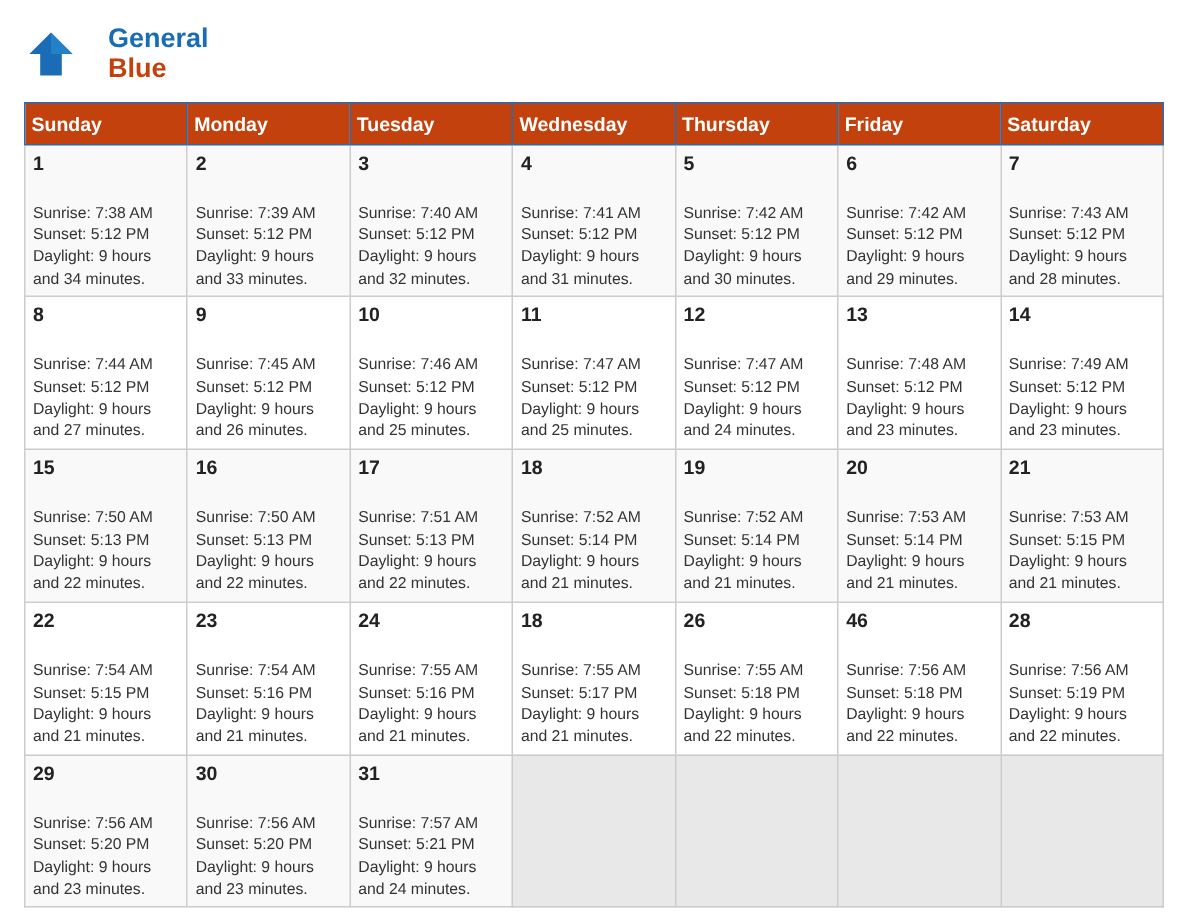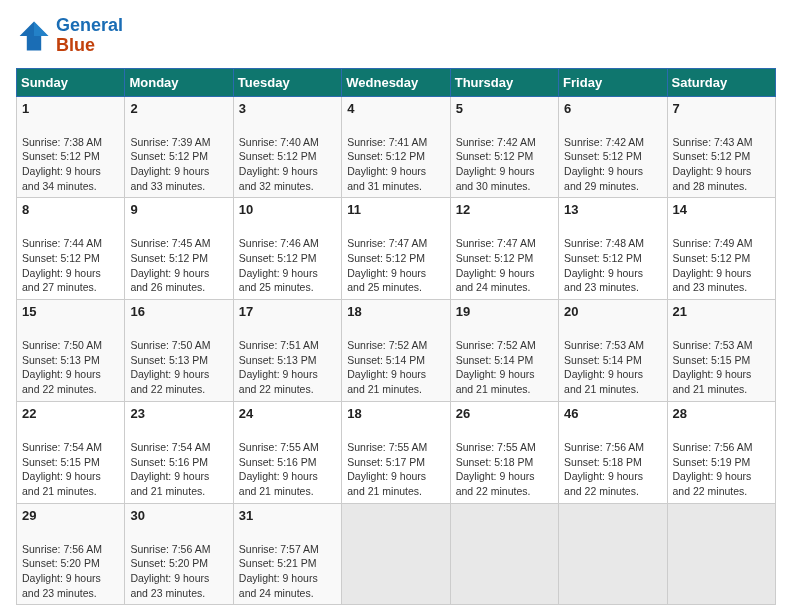--- a/index.html
+++ b/index.html
@@ -12,21 +12,21 @@
     }
     .header-area {
       display: flex;
       justify-content: space-between;
       align-items: flex-start;
       margin-bottom: 12px;
     }
     .logo {
       display: flex;
       align-items: center;
-      gap: 4px;
+      gap: 20px;
     }
     .logo-text {
       font-size: 18px;
       font-weight: bold;
       color: #333;
       line-height: 1.1;
     }
     .logo-text span {
       color: #1a6db5;
     }
@@ -45,21 +45,21 @@
     .subtitle {
       font-size: 15px;
       color: #555;
     }
     .calendar {
       width: 100%;
       border-collapse: collapse;
       font-size: 11px;
     }
     .calendar thead tr th {
-      background-color: #0f766e;
+      background-color: #c2410c;
       color: #fff;
       padding: 6px 4px;
       text-align: left;
       font-size: 13px;
       font-weight: bold;
       border: 1px solid #2a6aaf;
     }
     .calendar tbody tr td {
       vertical-align: top;
       padding: 4px 5px;

